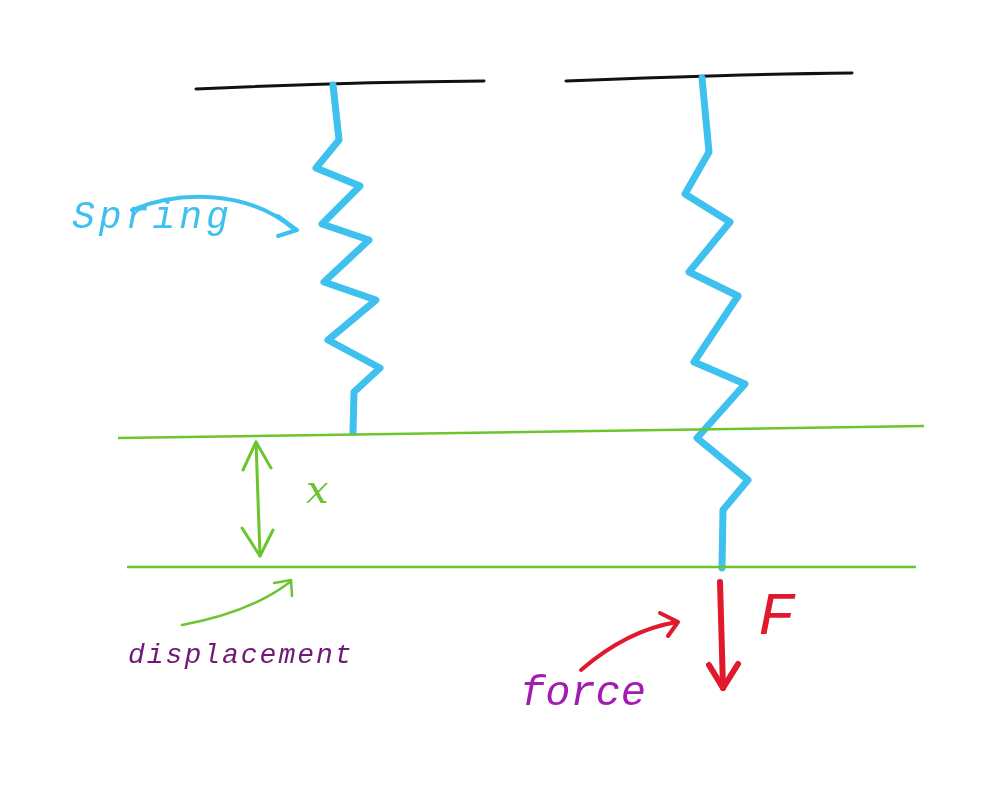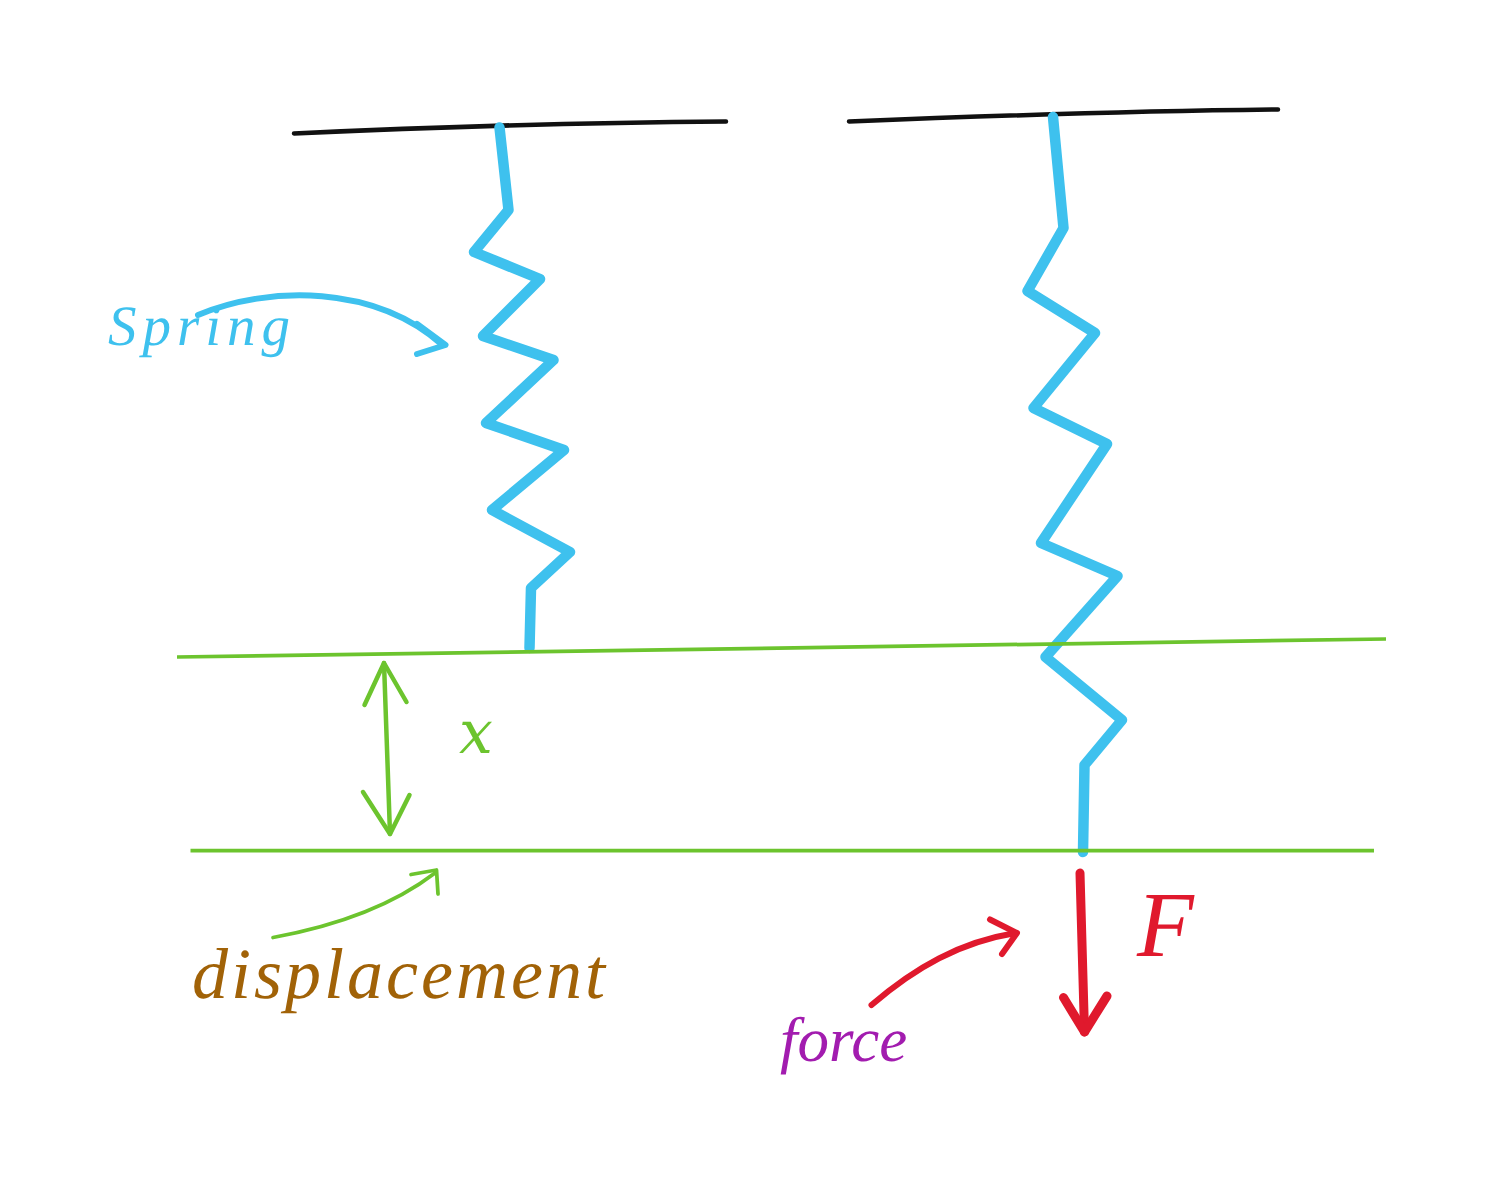--- a/index.html
+++ b/index.html
@@ -1,21 +1,21 @@
 <!DOCTYPE html>
 <html><head>
   <meta charset="utf-8">
   <style>
     html, body { margin: 0; padding: 0; background: #ffffff; }
     body { width: 996px; height: 802px; overflow: hidden; position: relative; }
     #canvas { position: absolute; left: 0; top: 0; width: 996px; height: 802px; }
-    .label { position: absolute; font-family: Liberation Serif, serif; white-space: nowrap; }
+    .label { position: absolute; font-family: Liberation Mono, monospace; white-space: nowrap; }
     #lbl-spring { left: 72px; top: 196px; font-size: 38px; color: #3ec1ee; letter-spacing: 4px; font-style: italic; }
     #lbl-x { left: 306px; top: 466px; font-size: 40px; color: #6cc42e; font-family: "DejaVu Serif", serif; font-style: italic; }
-    #lbl-disp { left: 128px; top: 622px; font-size: 48px; color: #a16207; letter-spacing: 2px; font-style: italic; }
+    #lbl-disp { left: 128px; top: 640px; font-size: 28px; color: #701a75; letter-spacing: 2px; font-style: italic; }
     #lbl-force { left: 520px; top: 670px; font-size: 42px; color: #a21caf; font-style: italic; }
     #lbl-F { left: 758px; top: 582px; font-size: 62px; color: #e0192d; font-style: italic; }
   </style>
 </head>
 <body>
 
 <svg id="canvas" viewBox="0 0 996 802" xmlns="http://www.w3.org/2000/svg">
 
   <path d="M196 89 C 260 86, 350 82, 484 81" stroke="#111" stroke-width="3" fill="none" stroke-linecap="round"></path>
   <path d="M566 81 C 640 78, 760 74, 852 73" stroke="#111" stroke-width="3" fill="none" stroke-linecap="round"></path>

